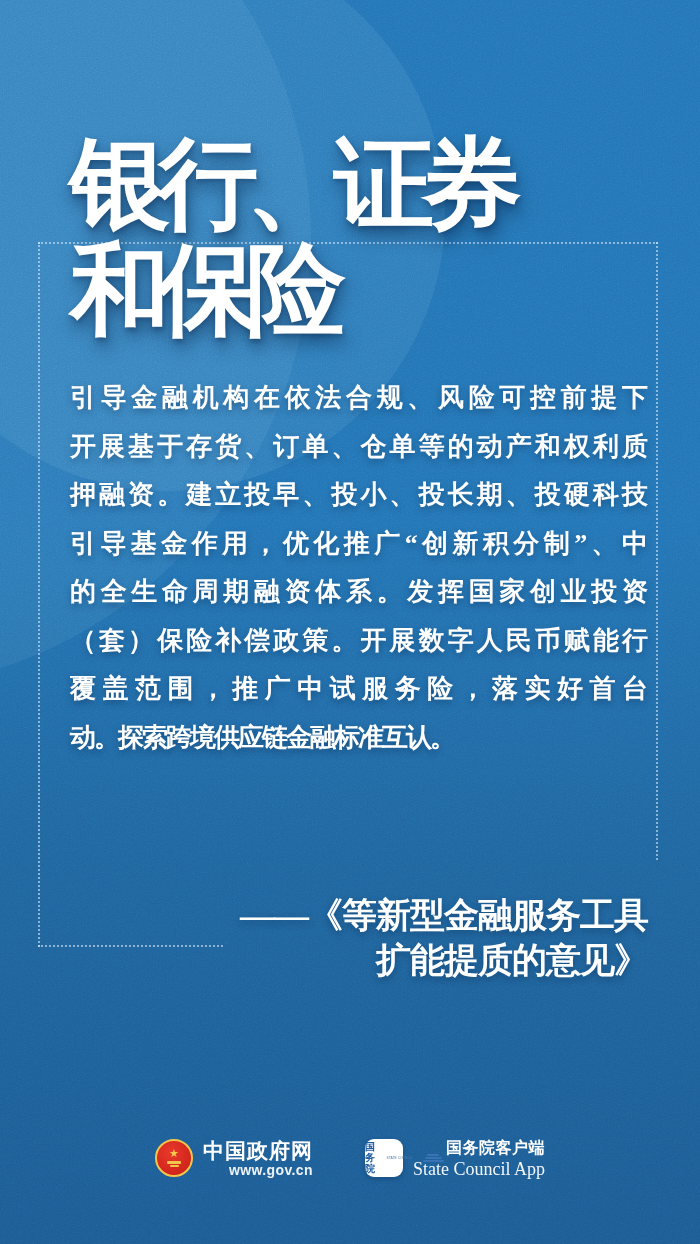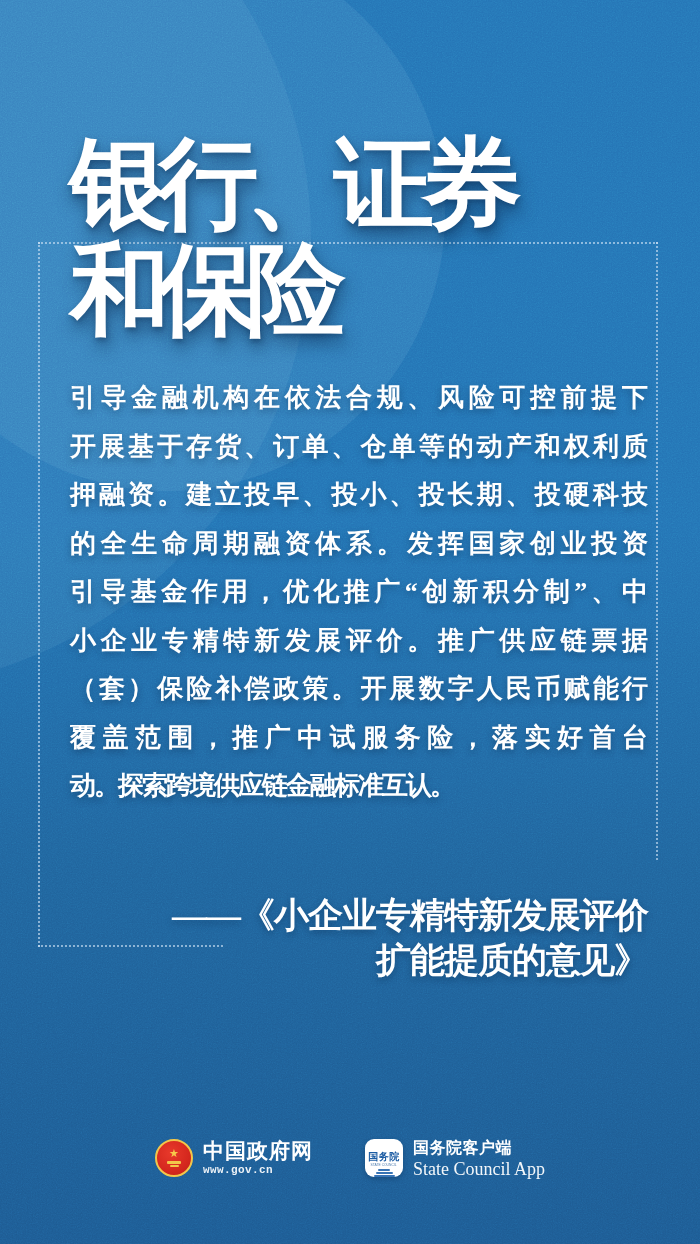--- a/index.html
+++ b/index.html
@@ -36,39 +36,39 @@
   .quote-body .lline{text-align:left;}
   .attribution{
     position:absolute;right:52px;top:893px;text-align:right;
     font-family:"Liberation Serif",serif;font-weight:700;
     font-size:35px;line-height:45px;letter-spacing:-1px;
     text-shadow:0 3px 7px rgba(8,34,70,0.4);white-space:nowrap;
   }
 
   .footer{position:absolute;left:0;top:1138px;width:100%;display:flex;justify-content:center;align-items:center;gap:52px;}
   .brand{display:flex;align-items:center;gap:10px;}
-  .brand .txt{display:flex;flex-direction:column;}
+  .brand .txt{display:flex;flex-direction:column;text-align:right;}
   .gov-name{font-size:21px;font-weight:700;line-height:24px;letter-spacing:1px;}
-  .gov-url{font-size:11px;line-height:14px;letter-spacing:.4px;color:rgba(255,255,255,0.92);font-weight:700;font-family:Liberation Mono, monospace;}
+  .gov-url{font-size:14px;line-height:14px;letter-spacing:.4px;color:rgba(255,255,255,0.92);font-weight:700;}
   .app-name{font-size:16px;font-weight:700;line-height:23px;letter-spacing:.5px;font-family:Liberation Mono, monospace;}
   .app-sub{font-family:"Liberation Serif",serif;font-size:18px;line-height:16px;color:rgba(255,255,255,0.95);}
 
   .emblem{
     width:38px;height:38px;border-radius:50%;flex:0 0 auto;
     background:radial-gradient(circle at 40% 35%,#e8392b 0%,#d5281e 60%,#bf1f17 100%);
     border:2px solid #f2c64a;box-sizing:border-box;
     display:flex;flex-direction:column;align-items:center;justify-content:center;
   }
   .emblem .star{color:#f7c94a;font-size:11px;line-height:11px;}
   .emblem .gate1{width:14px;height:3px;background:#f2c64a;border-radius:1px;margin-top:2px;}
   .emblem .gate2{width:9px;height:2px;background:#f2c64a;border-radius:1px;margin-top:1.5px;}
 
   .app-icon{
     width:38px;height:38px;border-radius:9px;background:#fff;flex:0 0 auto;
-    display:flex;flex-direction:column;align-items:center;justify-content:flex-end;
+    display:flex;flex-direction:row;align-items:center;justify-content:flex-start;
     box-shadow:0 2px 5px rgba(8,34,70,0.3);
   }
   .app-icon .cn{color:#1c5ca3;font-weight:900;font-size:10px;line-height:11px;letter-spacing:.5px;}
   .app-icon .en{color:#4a79ad;font-size:6px;line-height:6px;transform:scale(.55);white-space:nowrap;}
   .app-icon .bld{display:flex;flex-direction:column;align-items:center;margin-top:1px;}
   .app-icon .bld i{display:block;background:#3773b5;border-radius:1px;}
   .app-icon .bld .b1{width:12px;height:2px;margin-bottom:1px;}
   .app-icon .bld .b2{width:17px;height:2px;margin-bottom:1px;}
   .app-icon .bld .b3{width:21px;height:2px;}
 </style>
@@ -95,30 +95,29 @@
 
   <div class="title">
     <div>银行、证券</div>
     <div>和保险</div>
   </div>
 
   <div class="quote-body">
     <div class="jline">引导金融机构在依法合规、风险可控前提下</div>
     <div class="jline">开展基于存货、订单、仓单等的动产和权利质</div>
     <div class="jline">押融资。建立投早、投小、投长期、投硬科技</div>
+    <div class="jline">引导基金作用，优化推广“创新积分制”、中</div>
     <div class="jline">的全生命周期融资体系。发挥国家创业投资</div>
-    <div class="jline">引导基金作用，优化推广“创新积分制”、中</div>
-    <div class="jline">小企业专精特新发展评价。推广供应链票据</div>
     <div class="jline">（套）保险补偿政策。开展数字人民币赋能行</div>
     <div class="jline">覆盖范围，推广中试服务险，落实好首台</div>
     <div class="lline">动。探索跨境供应链金融标准互认。</div>
   </div>
 
   <div class="attribution">
-    <div>——《小企业专精特新发展评价</div>
+    <div>——《等新型金融服务工具</div>
     <div>扩能提质的意见》</div>
   </div>
 
   <div class="footer">
 
     <div class="brand">
       <div class="emblem">
         <span class="star">★</span>
         <span class="gate1"></span>
         <span class="gate2"></span>

